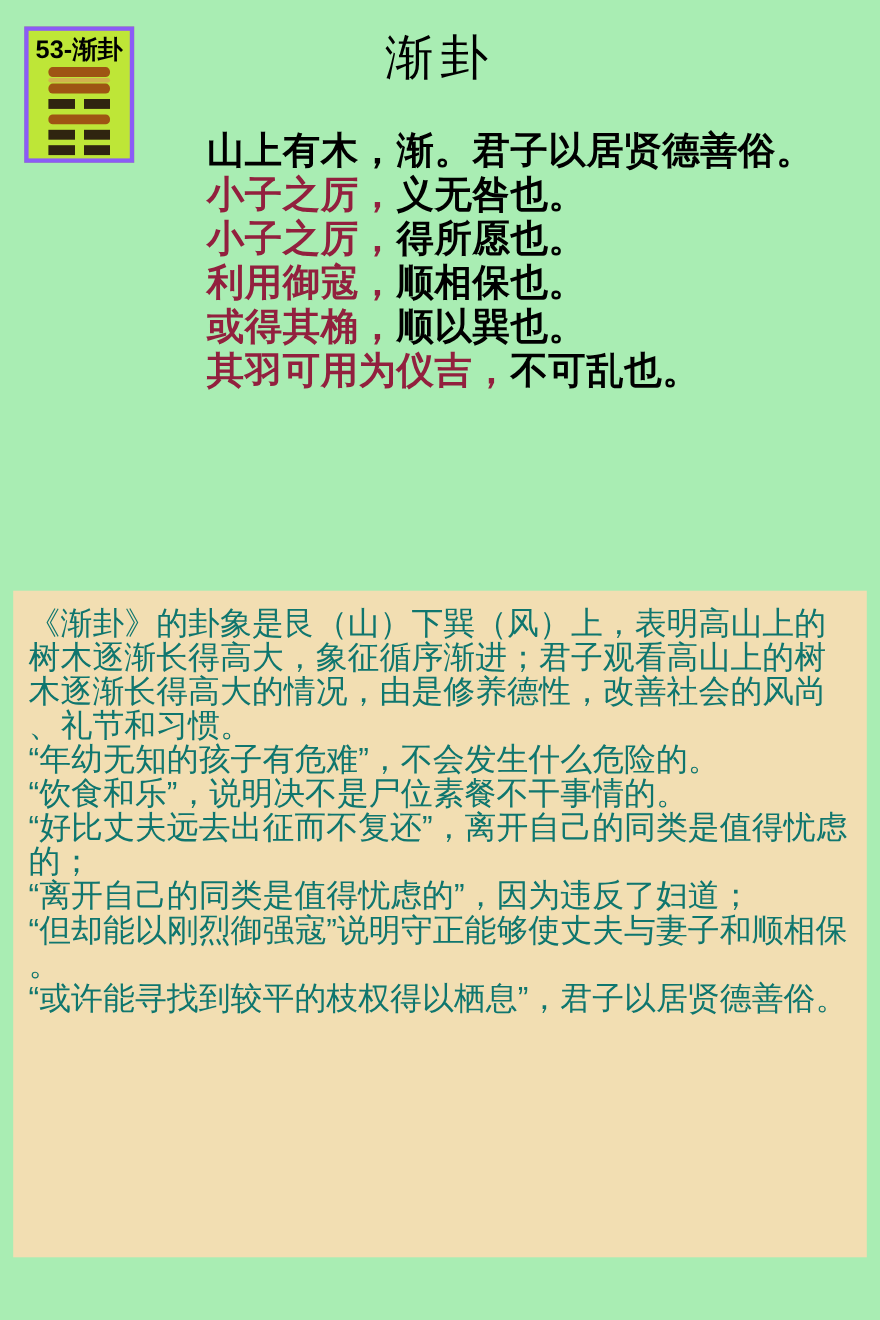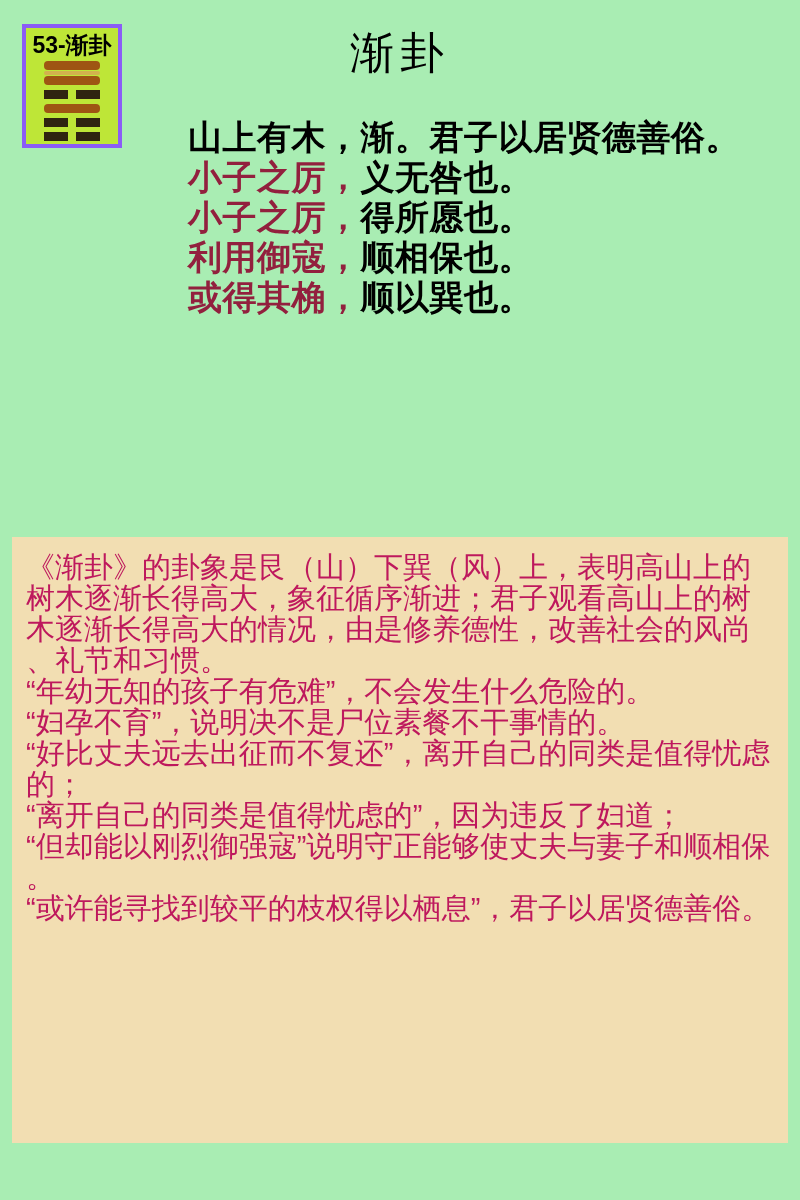--- a/index.html
+++ b/index.html
@@ -51,21 +51,21 @@
   }
   .verse-line { height:40px; }
   .verse .red { color:var(--red,#92203e); }
 
   
   .explain {
     position:absolute; left:12px; top:537px;
     width:776px; height:606px; box-sizing:border-box;
     padding:15px 15px 0 14px;
     background:var(--panel,#f2deb2);
-    font-size:29px; line-height:31px; color:#be185d;
+    font-size:29px; line-height:31px; color:#0f766e;
     word-break:break-all; line-break:anywhere;
   }
   .explain p { margin:0; }
 </style>
 </head>
 <body>
 
 <div class="page" style="--bg: #a9edb3; --hexbg: #bee637; --solid: #9e5513; --broken: #2f2410; --divider: #d2b24e; --red: #92203e; --panel: #f2deb2;">
 
   <div class="hex-card">
@@ -82,25 +82,26 @@
   </div>
 
   <h1 class="title">渐卦</h1>
 
   <div class="verse">
     <div class="verse-line">山上有木，渐。君子以居贤德善俗。</div>
     <div class="verse-line"><span class="red">小子之厉，</span><span>义无咎也。</span></div>
     <div class="verse-line"><span class="red">小子之厉，</span><span>得所愿也。</span></div>
     <div class="verse-line"><span class="red">利用御寇，</span><span>顺相保也。</span></div>
     <div class="verse-line"><span class="red">或得其桷，</span><span>顺以巽也。</span></div>
+    <div class="verse-line"><span class="red">其羽可用为仪吉，</span><span>不可乱也。</span></div>
   </div>
 
   <div class="explain">
     <p>《渐卦》的卦象是艮（山）下巽（风）上，表明高山上的树木逐渐长得高大，象征循序渐进；君子观看高山上的树木逐渐长得高大的情况，由是修养德性，改善社会的风尚、礼节和习惯。</p>
     <p>“年幼无知的孩子有危难”，不会发生什么危险的。</p>
-    <p>“妇孕不育”，说明决不是尸位素餐不干事情的。</p>
+    <p>“饮食和乐”，说明决不是尸位素餐不干事情的。</p>
     <p>“好比丈夫远去出征而不复还”，离开自己的同类是值得忧虑的；</p>
     <p>“离开自己的同类是值得忧虑的”，因为违反了妇道；</p>
     <p>“但却能以刚烈御强寇”说明守正能够使丈夫与妻子和顺相保。</p>
     <p>“或许能寻找到较平的枝权得以栖息”，君子以居贤德善俗。</p>
   </div>
 
 </div>
 
 </body></html>

